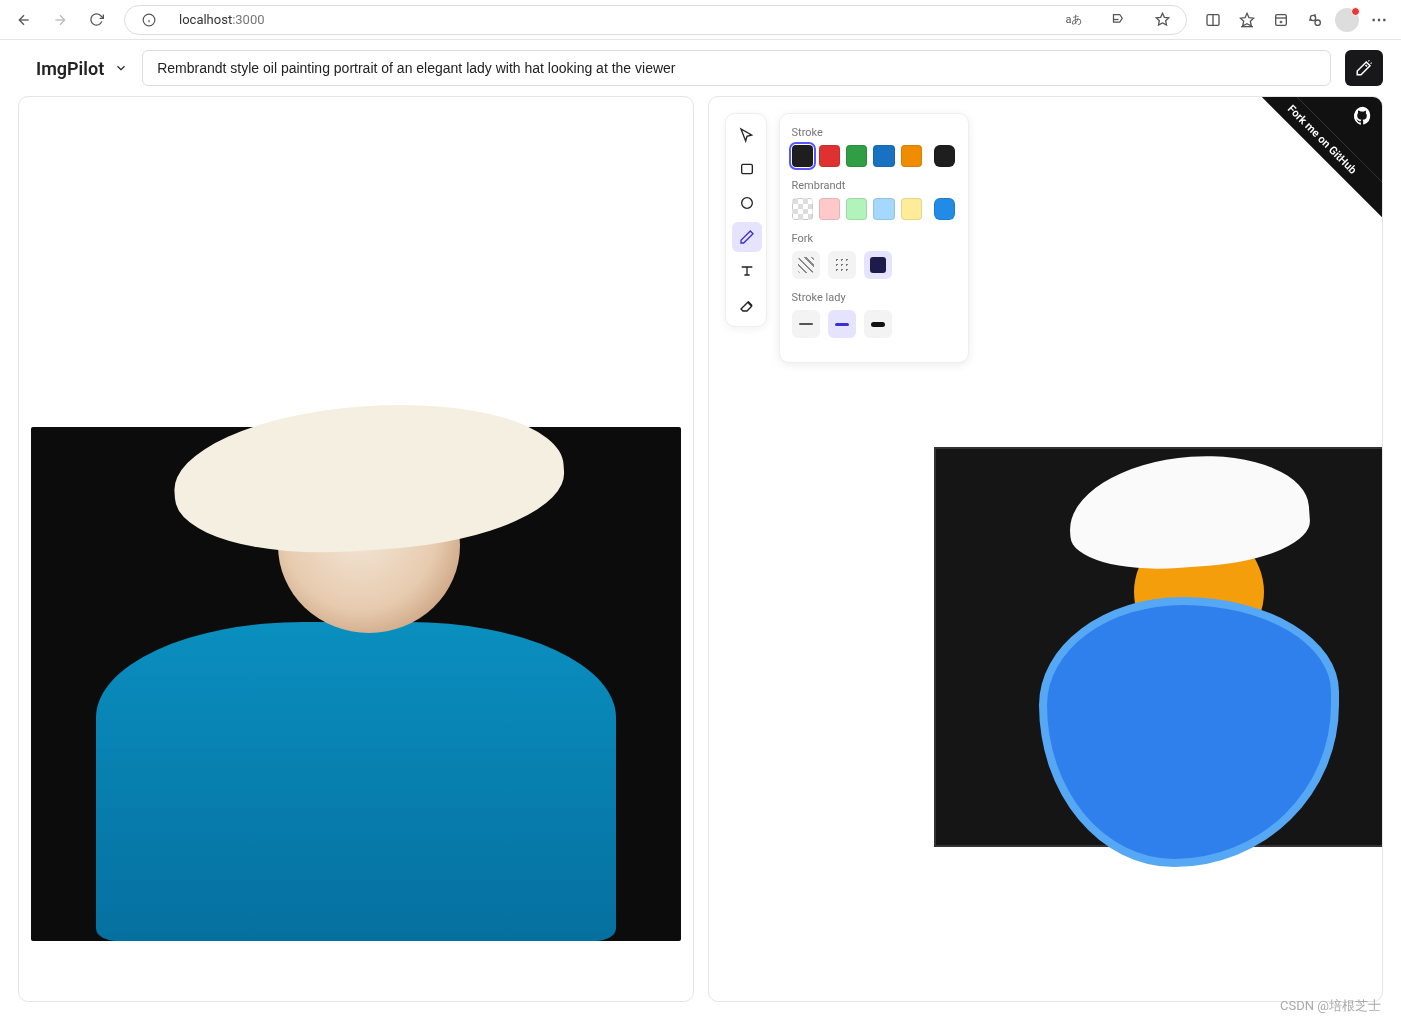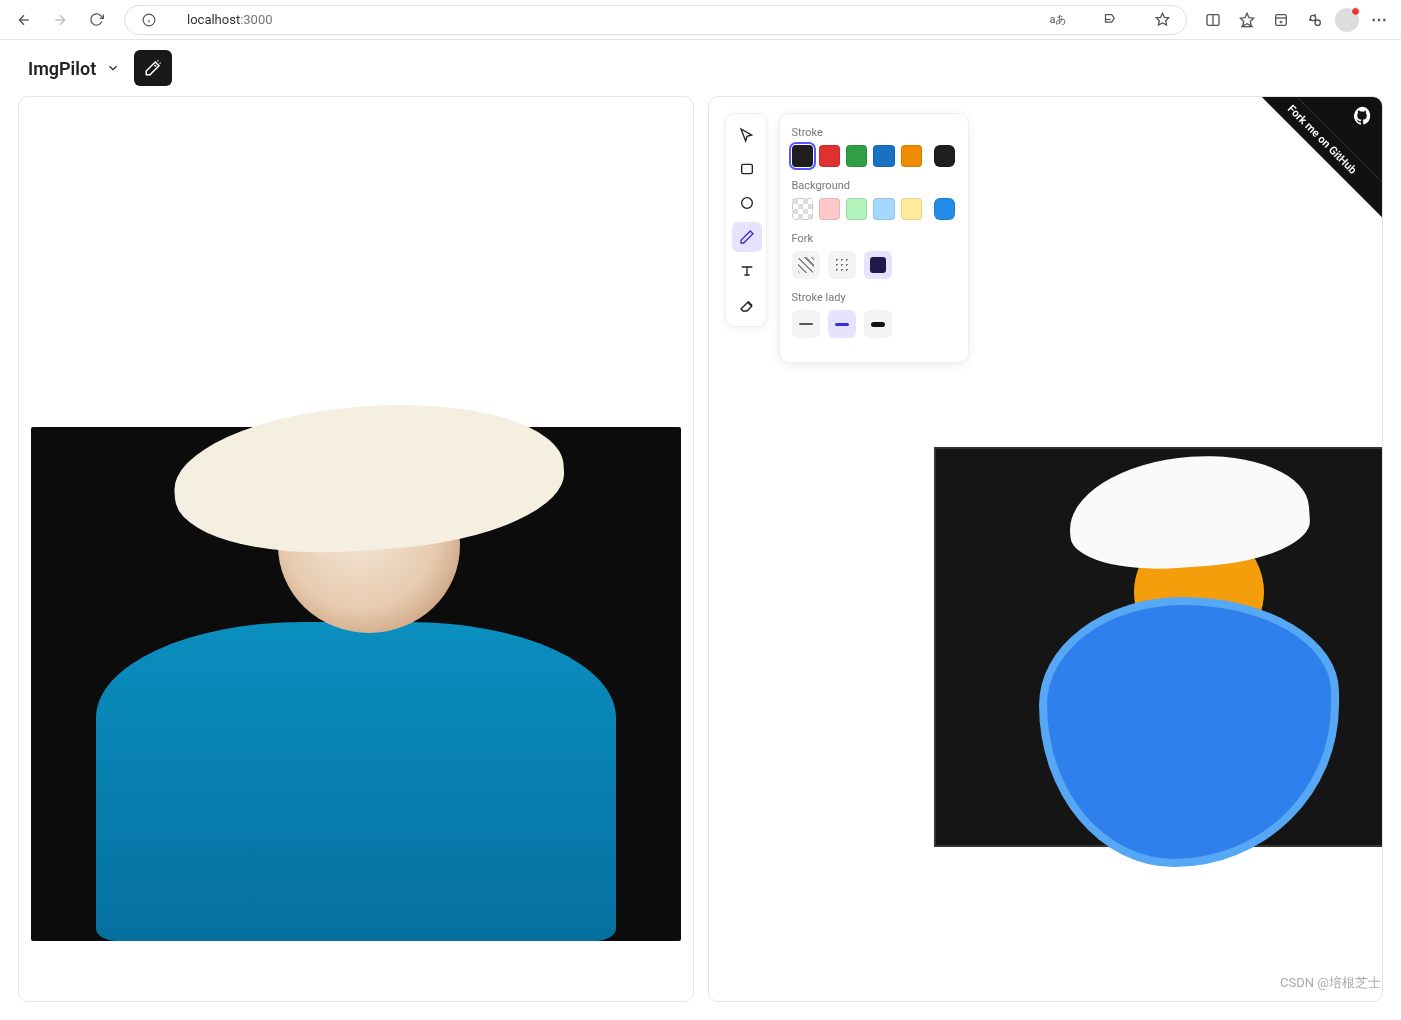--- a/index.html
+++ b/index.html
@@ -2,31 +2,31 @@
 <html><head>
 <meta charset="utf-8">
 <style>
   * { box-sizing: border-box; margin: 0; padding: 0; }
   body { font-family: -apple-system, BlinkMacSystemFont, "Segoe UI", Roboto, sans-serif; background: #fff; width: 1401px; height: 1020px; overflow: hidden; }
 
   
   .browser-bar { display:flex; align-items:center; height:40px; padding:0 8px; gap:4px; border-bottom:1px solid #e5e5e5; }
   .nav-btn { width:32px; height:32px; border:none; background:transparent; border-radius:6px; display:flex; align-items:center; justify-content:center; color:#555; }
   .nav-btn.disabled{ color:#bbb; }
-  .addr { flex:1; height:30px; border:1px solid #ddd; border-radius:15px; display:flex; align-items:center; padding:0 10px; gap:24px; font-size:13px; color:#555; margin:0 8px;}
+  .addr { flex:1; height:30px; border:1px solid #ddd; border-radius:15px; display:flex; align-items:center; padding:0 10px; gap:16px; font-size:13px; color:#555; margin:0 8px;}
   .addr .url { color:#222;}
   .addr .host { color:#333; }
   .addr .port { color:#777; }
   .chrome-icons { display:flex; gap:6px; align-items:center; }
   .chrome-icons .cbtn, .addr .cbtn { width:28px; height:28px; display:flex; align-items:center; justify-content:center; color:#555; border-radius:4px; }
   .avatar { width:24px; height:24px; border-radius:50%; background:#ddd; position:relative; }
   .avatar::after{content:""; position:absolute; top:-1px; right:-1px; width:7px; height:7px; background:#e53935; border-radius:50%; border:1px solid #fff;}
 
   
-  .app-header { display:flex; align-items:center; gap:14px; padding:10px 18px 10px 28px; }
+  .app-header { display:flex; align-items:center; gap:14px; padding:10px 18px 10px 36px; }
   .brand { display:flex; align-items:center; gap:10px; font-weight:600; font-size:18px; color:#222; }
   .prompt-input { flex:1; height:36px; border:1px solid #ddd; border-radius:6px; padding:0 14px; font-size:14px; color:#222; outline:none; }
   .magic-btn { width:38px; height:36px; border:none; border-radius:6px; background:#18181b; color:#fff; display:flex; align-items:center; justify-content:center; }
 
   
   .workspace { display:flex; gap:14px; padding:0 18px 18px 18px; height: calc(100% - 40px - 56px); }
   .pane { flex:1; border:1px solid #e5e5e5; border-radius:10px; background:#fff; position:relative; overflow:hidden;}
 
   
   .painting-area { position:absolute; left:12px; right:12px; bottom:60px; top:330px; background:#0c0c0c; border-radius:2px;}
@@ -59,21 +59,21 @@
   .draw-bg{ position:absolute; left:225px; top:350px; width:460px; height:400px; background:#151515; border:2px solid #333;}
   .d-face{ position:absolute; left:425px; top:430px; width:130px; height:130px; background:#f59e0b; border-radius:50%;}
   .d-hat { position:absolute; left:360px; top:360px; width:240px; height:110px; background:#fafafa; border-radius:60% 55% 50% 50%/70% 60% 40% 40%; transform:rotate(-4deg);}
   .d-body{ position:absolute; left:330px; top:500px; width:300px; height:270px; background:#2f80ed; border:8px solid #56a8f5; border-radius:48% 52% 55% 45%/40% 35% 60% 60%;}
 
   .fork-ribbon{ position:absolute; top:0; right:0; width:150px; height:150px; overflow:hidden;}
   .fork-ribbon .band{ position:absolute; top:30px; right:-40px; width:200px; transform:rotate(45deg); background:#111; color:#fff; font-size:11px; font-weight:600; text-align:center; padding:6px 0;}
   .fork-ribbon .tri{ position:absolute; top:0; right:0; width:0; height:0; border-top:85px solid #111; border-left:85px solid transparent;}
   .fork-cat{position:absolute; top:8px; right:8px; color:#fff;}
 
-  .watermark{ position:absolute; right:20px; bottom:28px; font-size:13px; color:#aaa;}
+  .watermark{ position:absolute; right:20px; bottom:5px; font-size:13px; color:#aaa;}
 </style>
 </head>
 <body>
 
 <div class="browser-bar">
   <button class="nav-btn">
       <svg width="16" height="16" viewBox="0 0 24 24" fill="none" stroke="currentColor" stroke-width="2">
         <path d="M19 12H5"></path>
         <path d="M12 19l-7-7 7-7"></path>
       </svg>
@@ -146,20 +146,21 @@
   </div>
 </div>
 
 <div class="app-header">
   <div class="brand">
     <span>ImgPilot</span>
     <svg width="14" height="14" viewBox="0 0 24 24" fill="none" stroke="currentColor" stroke-width="2">
         <polyline points="6 9 12 15 18 9"></polyline>
       </svg>
   </div>
+  <input class="prompt-input" value="Rembrandt style oil painting portrait of an elegant lady with hat looking at the viewer" style="">
   <button class="magic-btn">
     <svg width="18" height="18" viewBox="0 0 24 24" fill="none" stroke="currentColor" stroke-width="2">
         <path d="M15 4l5 5L8 21l-5-0 0-5z"></path>
         <path d="M18 2l1 1M22 6l-1-1M14 8l2 2"></path>
       </svg>
   </button>
 </div>
 
 <div class="workspace">
   <div class="pane">
@@ -209,21 +210,21 @@
       <div class="row-label">Stroke</div>
       <div class="swatch-row">
         <div class="swatch sel" style="background:#1e1e1e"></div>
         <div class="swatch" style="background:#e03131"></div>
         <div class="swatch" style="background:#2f9e44"></div>
         <div class="swatch" style="background:#1971c2"></div>
         <div class="swatch" style="background:#f08c00"></div>
         <div style="flex:1"></div>
         <div class="swatch big" style="background:#1e1e1e"></div>
       </div>
-      <div class="row-label">Background</div>
+      <div class="row-label">Rembrandt</div>
       <div class="swatch-row">
         <div class="swatch trans"></div>
         <div class="swatch" style="background:#ffc9c9"></div>
         <div class="swatch" style="background:#b2f2bb"></div>
         <div class="swatch" style="background:#a5d8ff"></div>
         <div class="swatch" style="background:#ffec99"></div>
         <div style="flex:1"></div>
         <div class="swatch big" style="background:#228be6"></div>
       </div>
       <div class="row-label">Fork</div>

